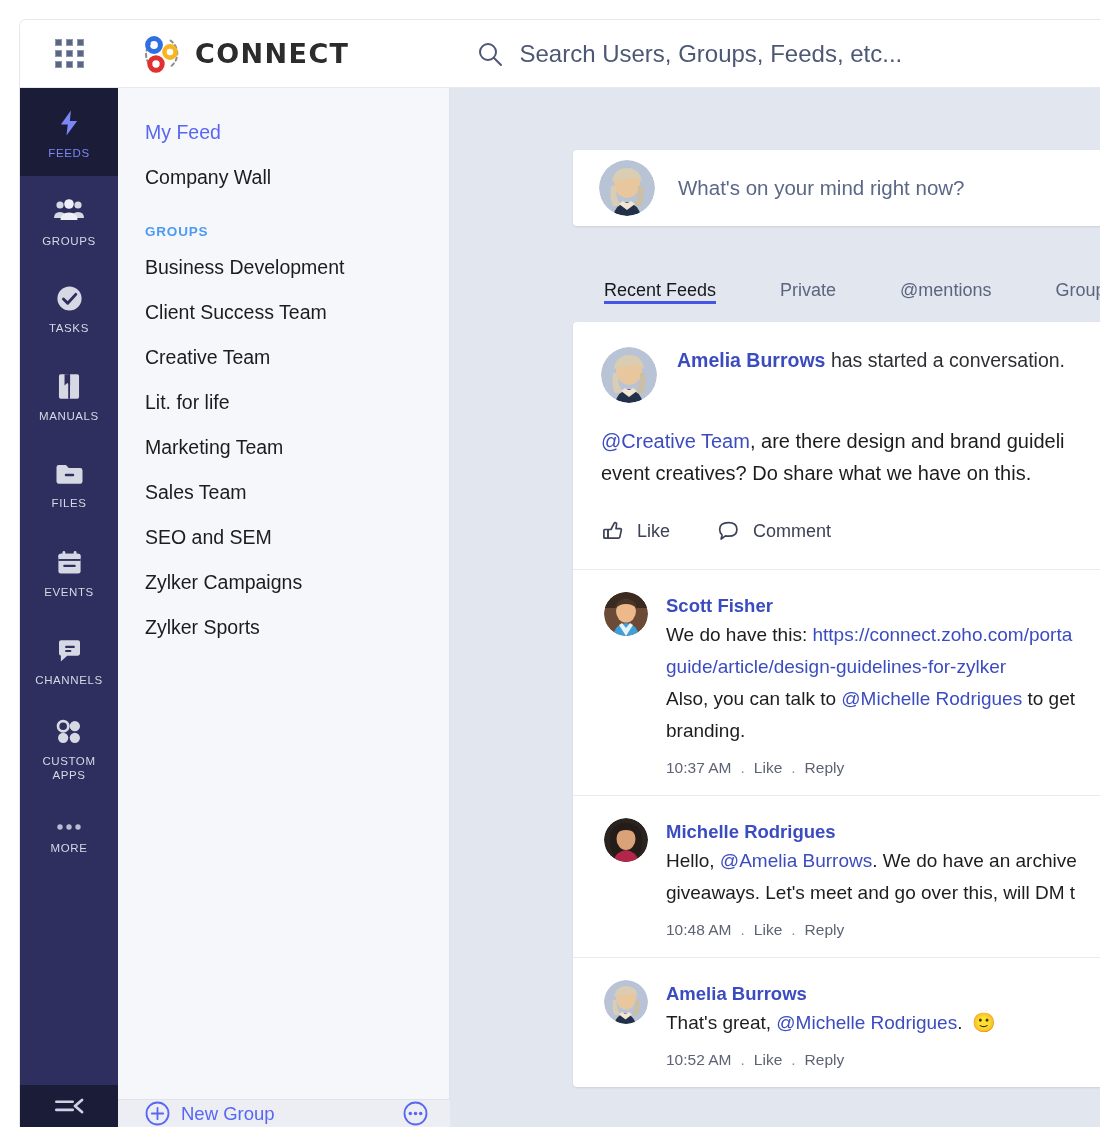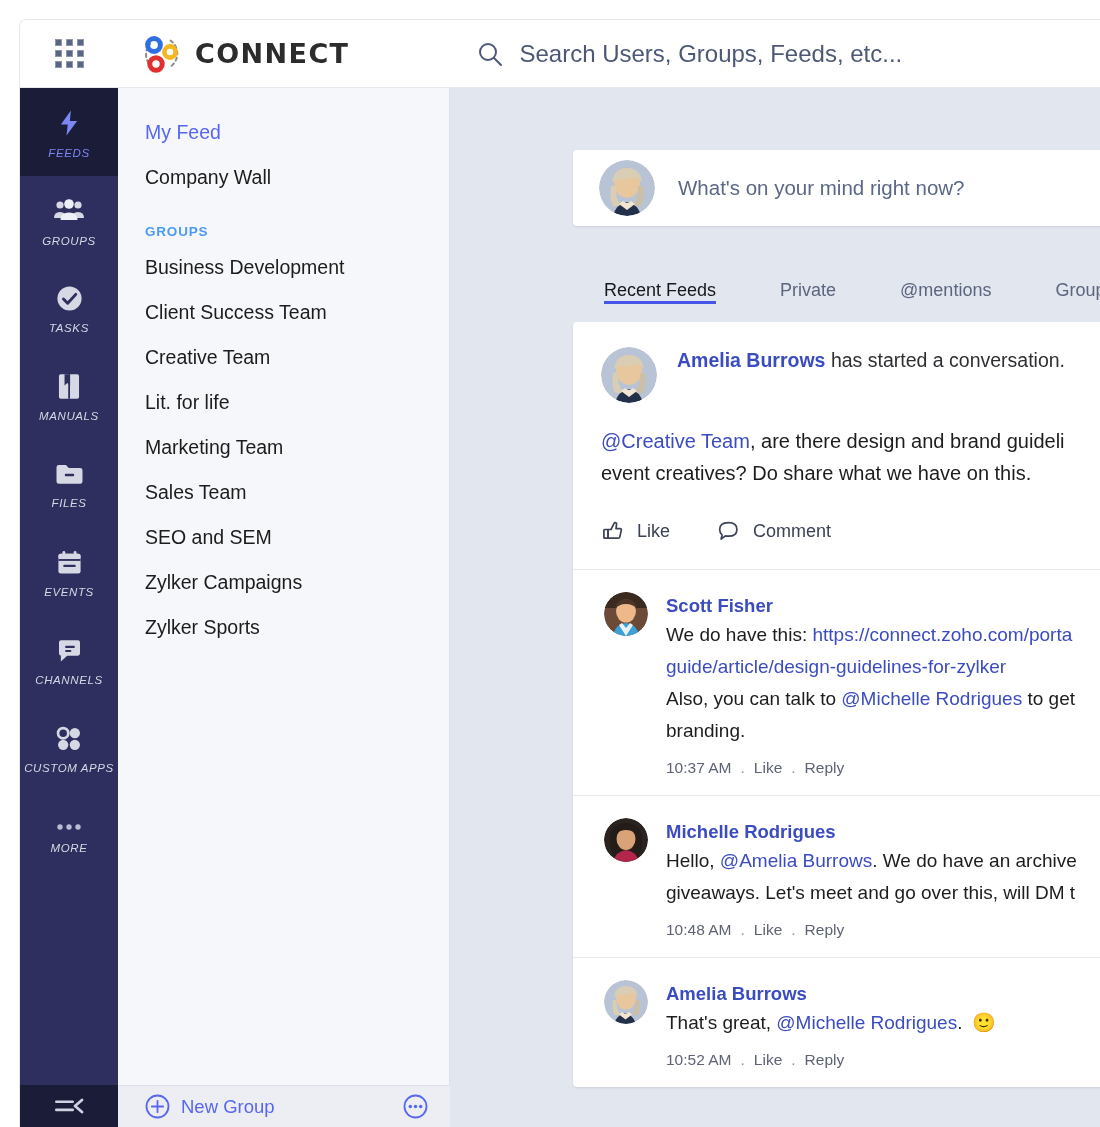--- a/index.html
+++ b/index.html
@@ -102,28 +102,27 @@
     top: 68px;
     width: 98px;
     height: 1039px;
     background: #2e2f5e;
   }
   .rail-scroll { height: 1039px; }
 
   .rail-item {
     width: 98px;
     min-height: 88px;
-    padding: 14px 0 10px;
+    padding: 14px 18px 10px;
     display: flex;
     flex-direction: column;
     align-items: center;
     justify-content: center;
     gap: 9px;
     cursor: pointer;
-    font-style: italic;
   }
   .rail-item.active { background: #1b1c38; }
   .rail-ico { display: block; }
   .rail-label {
     font-size: 11.5px;
     letter-spacing: 0.6px;
     color: #d6d8e4;
     text-align: center;
     line-height: 13.5px;
     font-family: "Liberation Sans", sans-serif;
@@ -173,21 +172,21 @@
     letter-spacing: 0.8px;
     color: #4b9bf5;
     margin-top: 24px;
     margin-bottom: 6px;
   }
 
   .panel-footer {
     position: absolute;
     left: 0; bottom: 0;
     width: 332px;
-    height: 42px;
+    height: 28px;
     background: #eceef4;
     border-top: 1px solid #dfe2ea;
     display: flex;
     align-items: center;
     padding: 0 22px 0 27px;
   }
   .new-group-btn {
     display: flex;
     align-items: center;
     gap: 11px;

